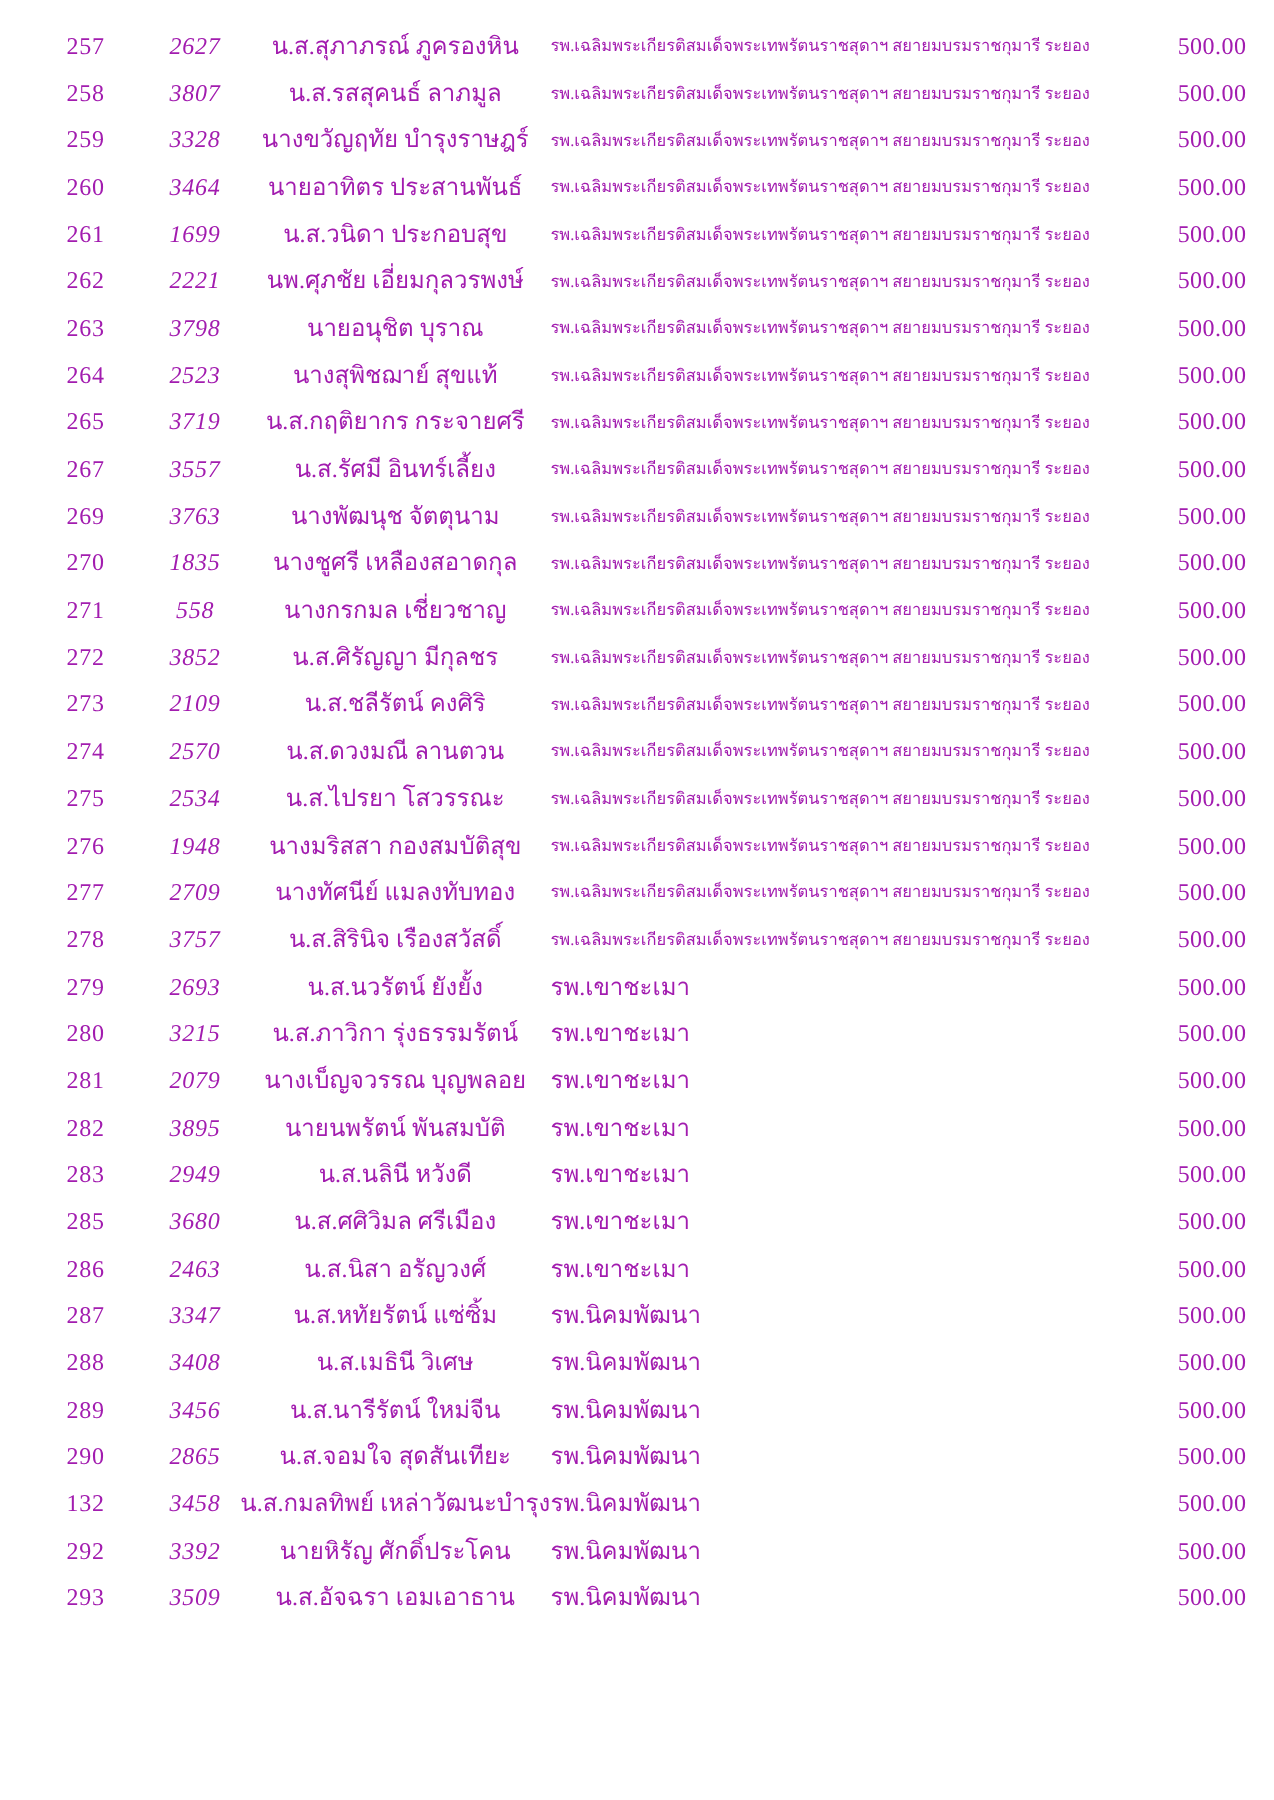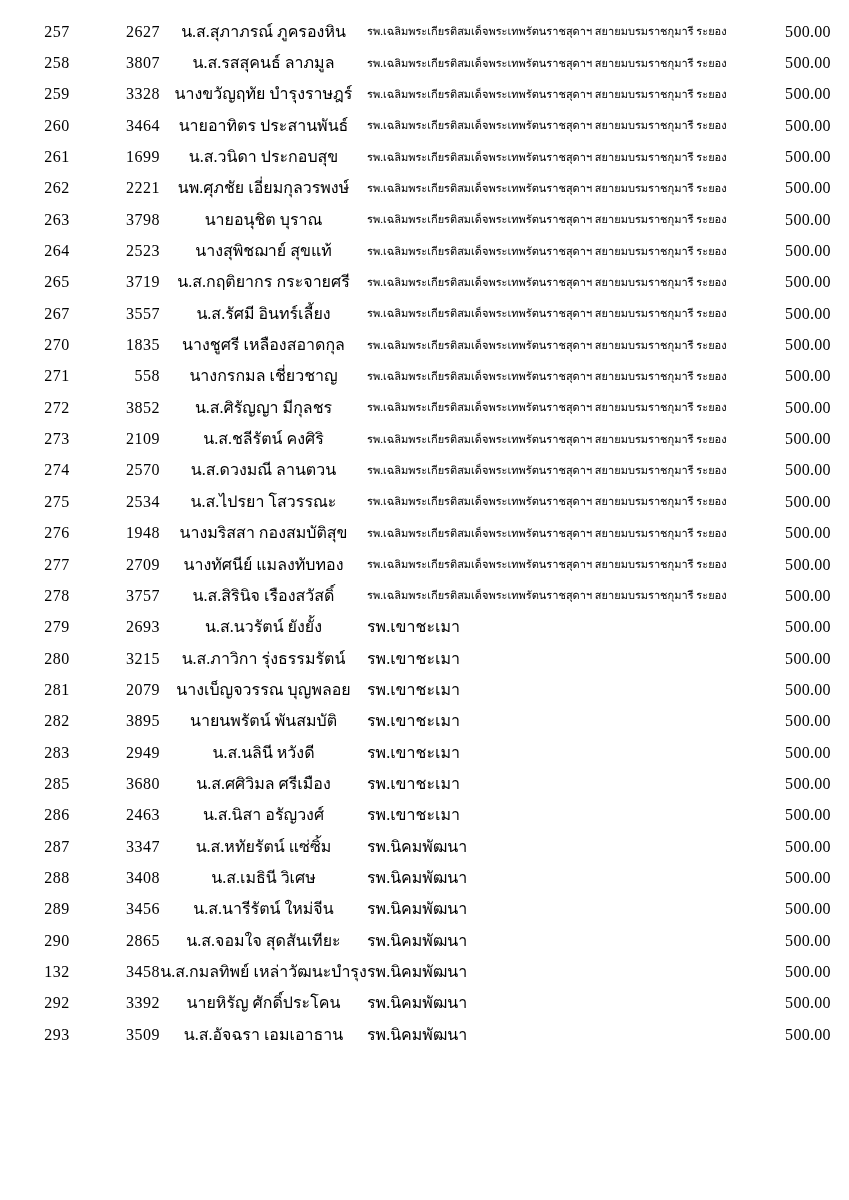--- a/index.html
+++ b/index.html
@@ -3,40 +3,40 @@
 <meta charset="utf-8">
 <style>
   html, body { margin: 0; padding: 0; background: #e8e8e8; }
   .page {
     position: relative;
     width: 849px;
     height: 1200px;
     margin: 0 auto;
     background: #ffffff;
     font-family: "Liberation Serif", "DejaVu Serif", serif;
-    color: #000000;
+    color: #a21caf;
     overflow: hidden;
   }
   table.roster {
     border-collapse: collapse;
     table-layout: fixed;
     width: 835px;
     margin-left: 14px;
     margin-top: 16px;
   }
   table.roster td {
     height: 31.35px;
     padding: 0;
     vertical-align: middle;
     white-space: nowrap;
     font-size: 16px;
     line-height: 1;
   }
   td.c-no   { text-align: center; font-size: 15px; letter-spacing: 0.5px; }
-  td.c-id   { text-align: right; font-size: 15px; letter-spacing: 0.5px; }
+  td.c-id   { text-align: center; font-size: 15px; letter-spacing: 0.5px; font-style: italic; }
   td.c-name { text-align: center; padding-left: 2px; }
   td.c-hosp { text-align: left; padding-left: 2px; font-size: 15px; }
   td.c-hosp.long { font-size: 11px; }
   td.c-amt  { text-align: center; padding-right: 37px; font-size: 15px; letter-spacing: 0.3px; }
 </style>
 </head>
 <body>
 
 <div class="page">
   <table class="roster">
@@ -123,20 +123,27 @@
 
   <tr>
     <td class="c-no">267</td>
     <td class="c-id">3557</td>
     <td class="c-name">น.ส.รัศมี อินทร์เลี้ยง</td>
     <td class="c-hosp long">รพ.เฉลิมพระเกียรติสมเด็จพระเทพรัตนราชสุดาฯ สยายมบรมราชกุมารี ระยอง</td>
     <td class="c-amt">500.00</td>
   </tr>
 
 
+  <tr>
+    <td class="c-no">269</td>
+    <td class="c-id">3763</td>
+    <td class="c-name">นางพัฒนุช จัตตุนาม</td>
+    <td class="c-hosp long">รพ.เฉลิมพระเกียรติสมเด็จพระเทพรัตนราชสุดาฯ สยายมบรมราชกุมารี ระยอง</td>
+    <td class="c-amt">500.00</td>
+  </tr>
 
   <tr>
     <td class="c-no">270</td>
     <td class="c-id">1835</td>
     <td class="c-name">นางชูศรี เหลืองสอาดกุล</td>
     <td class="c-hosp long">รพ.เฉลิมพระเกียรติสมเด็จพระเทพรัตนราชสุดาฯ สยายมบรมราชกุมารี ระยอง</td>
     <td class="c-amt">500.00</td>
   </tr>
 
   <tr>

